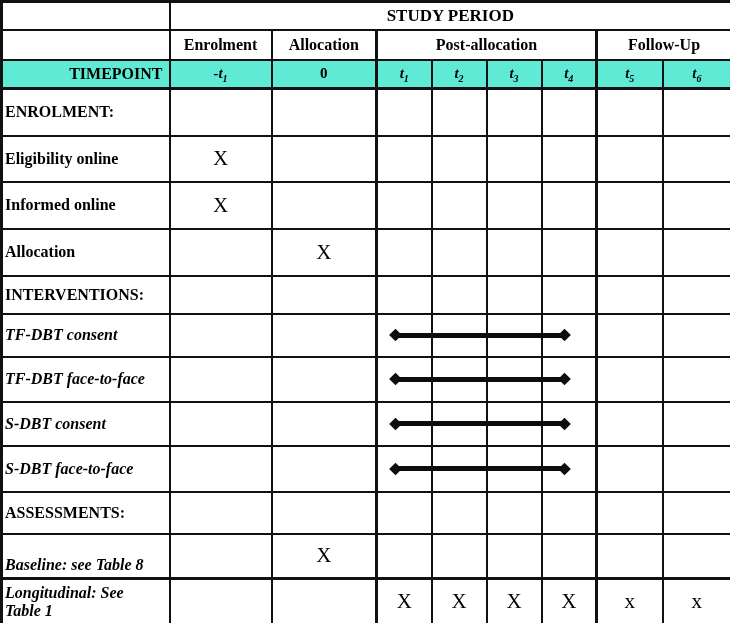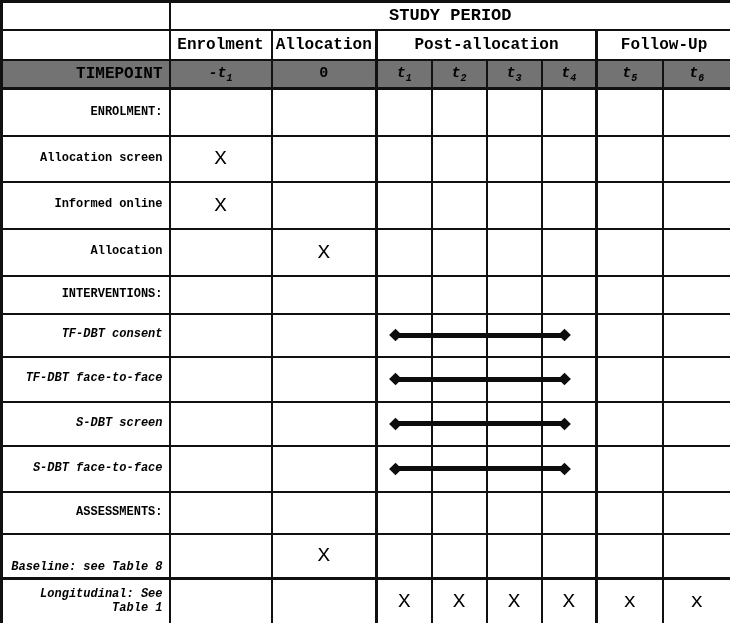--- a/index.html
+++ b/index.html
@@ -1,49 +1,49 @@
 <!DOCTYPE html>
 <html><head>
 <meta charset="utf-8">
 <style>
   html,body { margin:0; padding:0; background:#ffffff; }
   .stage {
     width:730px; height:623px; background:#ffffff; overflow:hidden;
-    font-family:Liberation Mono, monospace; color:#000;
+    font-family:Liberation Serif, serif; color:#000;
   }
   table.spirit {
     border-collapse:collapse; table-layout:fixed;
     width:730px; height:623px;
     border:3px solid #111;
   }
   .spirit th, .spirit td {
     border:2px solid #111;
     padding:0; margin:0;
     color:#000;
     overflow:visible;
   }
   
   tr.title-row { height:28px; }
   tr.phase-row { height:30px; }
   tr.tp-row    { height:29px; }
   .title-cell  { font-size:17px; font-weight:bold; text-align:center; }
   .phase-row th { font-size:16px; font-weight:bold; text-align:center; }
   .tp-row th {
-    background:#737373; font-size:15px; font-weight:bold; text-align:center;
+    background:#5eead4; font-size:15px; font-weight:bold; text-align:center;
     border-bottom-width:3px;
   }
   .tp-row th.tp-label { text-align:right; padding-right:6px; font-size:16px; }
   .tp i { font-style:italic; }
   .tp sub { font-size:10px; line-height:0; }
   
   .grp { border-left-width:3px !important; }
   
   th.row-label {
-    text-align:right; padding-right:6px; padding-left:2px;
-    font-size:12px; font-weight:bold; vertical-align:middle;
+    text-align:left; padding-right:6px; padding-left:2px;
+    font-size:16px; font-weight:bold; vertical-align:middle;
     line-height:1.12;
   }
   th.row-label.intervention, th.row-label.assessment { font-style:italic; }
   th.row-label.vbottom { vertical-align:bottom; padding-bottom:3px; }
   tr.heavy-top th, tr.heavy-top td { border-top-width:3px;margin-top:48px; }
   td.cell {
     text-align:center; vertical-align:middle;
     font-size:21px; font-weight:400;
   }
   
@@ -107,21 +107,21 @@
           <td class="cell"></td>
           <td class="cell"></td>
           <td class="cell grp"></td>
           <td class="cell"></td>
           <td class="cell"></td>
           <td class="cell"></td>
           <td class="cell grp"></td>
           <td class="cell"></td>
         </tr>
         <tr style="height: 46px;">
-          <th class="row-label item">Allocation screen</th>
+          <th class="row-label item">Eligibility online</th>
           <td class="cell">X</td>
           <td class="cell"></td>
           <td class="cell grp"></td>
           <td class="cell"></td>
           <td class="cell"></td>
           <td class="cell"></td>
           <td class="cell grp"></td>
           <td class="cell"></td>
         </tr>
         <tr style="height: 47px;">
@@ -177,21 +177,21 @@
           <td class="cell grp arrow-anchor">
             <div class="duration-arrow"></div>
           </td>
           <td class="cell"></td>
           <td class="cell"></td>
           <td class="cell"></td>
           <td class="cell grp"></td>
           <td class="cell"></td>
         </tr>
         <tr style="height: 44px;">
-          <th class="row-label intervention">S-DBT screen</th>
+          <th class="row-label intervention">S-DBT consent</th>
           <td class="cell"></td>
           <td class="cell"></td>
           <td class="cell grp arrow-anchor">
             <div class="duration-arrow"></div>
           </td>
           <td class="cell"></td>
           <td class="cell"></td>
           <td class="cell"></td>
           <td class="cell grp"></td>
           <td class="cell"></td>

